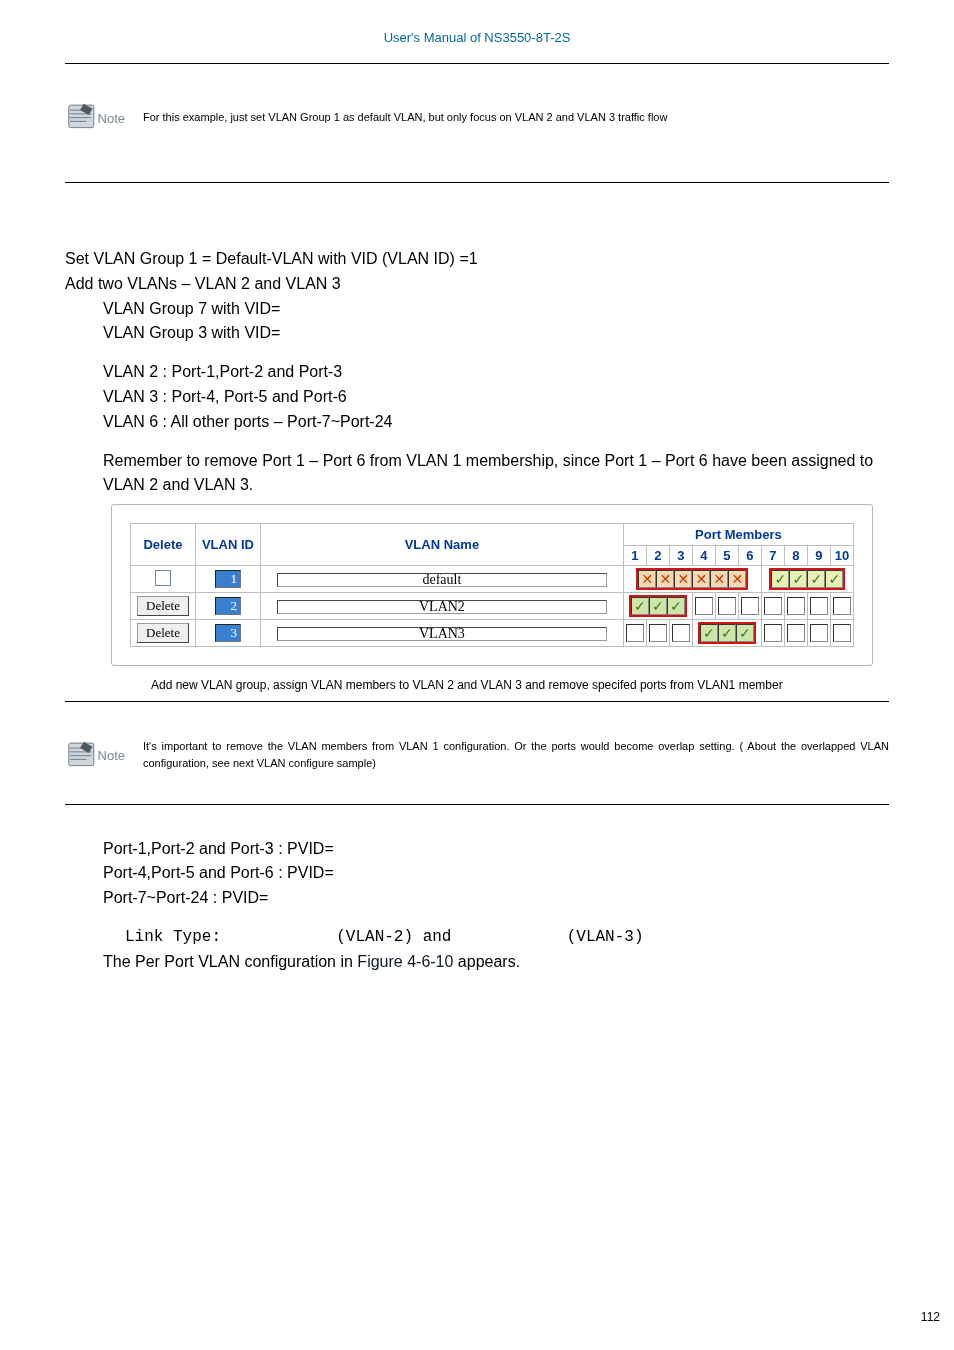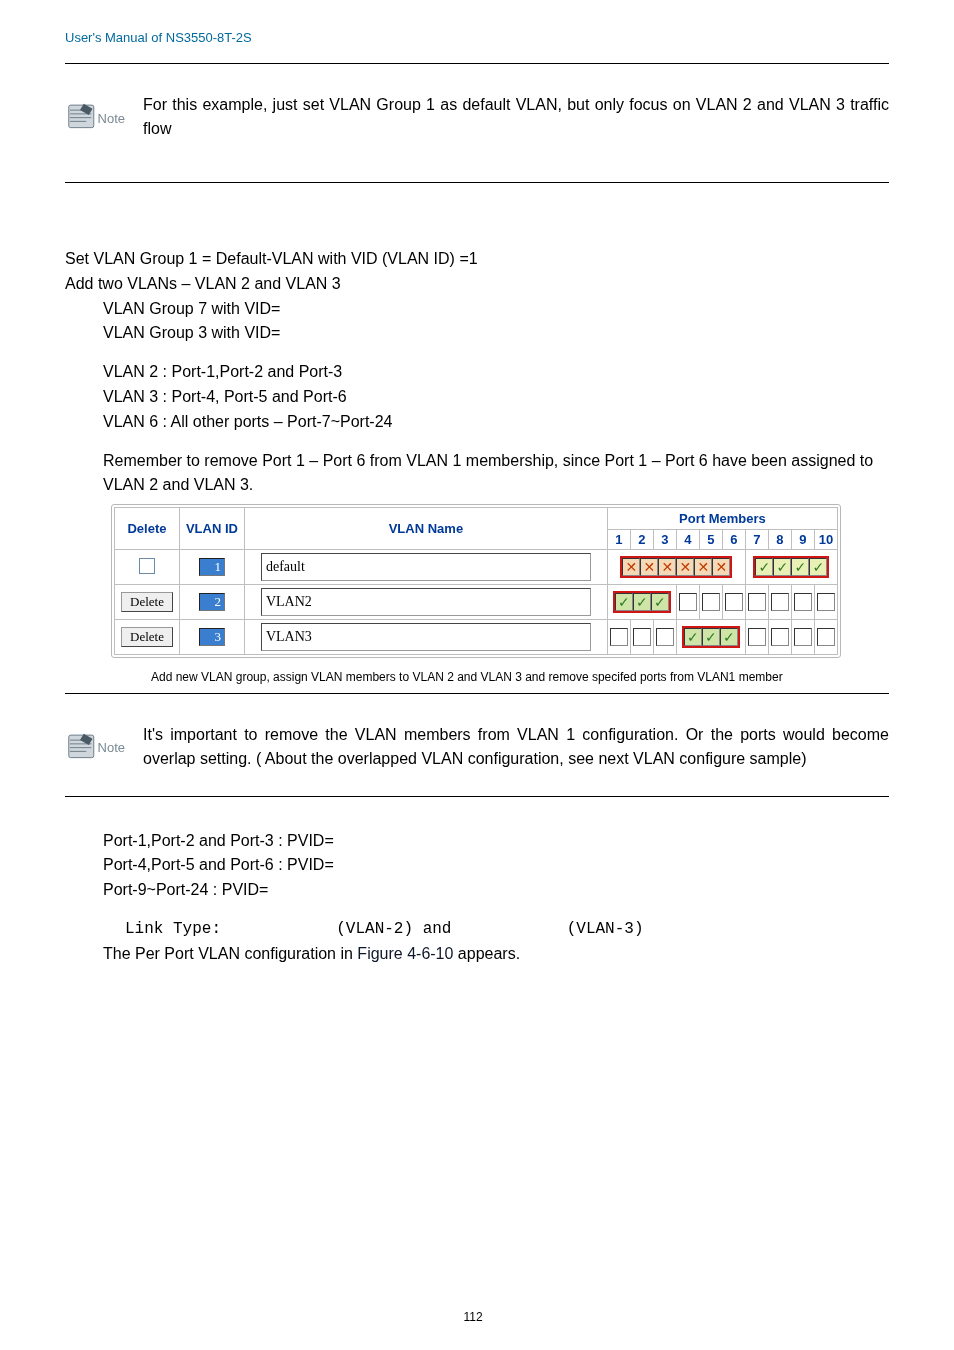--- a/index.html
+++ b/index.html
@@ -11,21 +11,21 @@
     background: #fff;
   }
   .page {
     width: 954px;
     height: 1350px;
     padding: 30px 65px 0 65px;
     box-sizing: border-box;
     position: relative;
   }
   .header-right {
-    text-align: left;
+    text-align: center;
     color: #006a9e;
     font-size: 13px;
     margin-bottom: 18px;
   }
   .hrule {
     border: none;
     border-top: 1.5px solid #000;
     margin: 0 0 18px 0;
   }
   .note-block {
@@ -43,39 +43,39 @@
     align-items: center;
     justify-content: flex-end;
   }
   .note-icon svg { display:block; }
   .note-label {
     color: #7a8a95;
     font-size: 13px;
     margin-top: 2px;
   }
   .note-text {
-    font-size: 16px;
+    font-size: 11px;
     line-height: 1.5;
     text-align: justify;
   }
   .section-body {
     font-size: 16px;
     line-height: 1.55;
   }
   .indent1 { margin-left: 38px; }
   .indent2 { margin-left: 60px; font-family: Liberation Mono, monospace; }
   .gap { height: 14px; }
   .gap-big { height: 46px; }
   .figure-wrap {
     margin: 6px 0 4px 46px;
   }
   .vlan-table-outer {
     border: 1px solid #b8b8b8;
     border-radius: 3px;
-    padding: 2px;
+    padding: 18px;
     display: inline-block;
     background: #fff;
   }
   table.vlan {
     border-collapse: collapse;
     font-size: 13px;
   }
   table.vlan th, table.vlan td {
     border: 1px solid #bfbfbf;
     padding: 3px 6px;
@@ -99,23 +99,23 @@
     color: #fff;
     border: 1px inset #777;
     text-align: right;
     font-family: "Times New Roman", serif;
     font-size: 13px;
     padding-right: 3px;
     box-sizing: border-box;
   }
   .vlan-name-input {
     width: 330px;
-    height: 28px;
+    height: 14px;
     border: 1px inset #9a9a9a;
-    text-align: left;
+    text-align: center;
     font-family: "Times New Roman", serif;
     font-size: 14px;
     padding: 0 4px;
     box-sizing: border-box;
     background: #fff;
   }
   .delete-btn {
     font-family: "Times New Roman", serif;
     font-size: 13px;
     padding: 1px 8px;
@@ -147,22 +147,22 @@
   .caption {
     font-size: 12px;
     margin: 8px 0 6px 86px;
     line-height: 1.45;
   }
   .link-blue { color: #0f172a; }
   .page-num {
     position: absolute;
     bottom: 26px;
     left: 0;
-    right: 8px;
-    text-align: center;
+    right: 14px;
+    text-align: right;
     font-size: 12px;
   }
   .del-top-chk {
     width:14px; height:14px; border:1px solid #6a8aa5; background:#fff; display:inline-block;
   }
 </style>
 </head>
 <body>
 
 <div class="page">
@@ -292,21 +292,21 @@
     </div>
     <div class="note-text">It's important to remove the VLAN members from VLAN 1 configuration. Or the ports would become overlap setting. ( About the overlapped VLAN configuration, see next VLAN configure sample)</div>
   </div>
   <hr class="hrule">
 
   <div class="gap"></div>
 
   <div class="section-body">
     <div class="indent1">Port-1,Port-2 and Port-3 : PVID=</div>
     <div class="indent1">Port-4,Port-5 and Port-6 : PVID=</div>
-    <div class="indent1">Port-9~Port-24 : PVID=</div>
+    <div class="indent1">Port-7~Port-24 : PVID=</div>
     <div class="gap"></div>
     <div class="indent2" style="white-space:pre">Link Type:            (VLAN-2) and            (VLAN-3)</div>
     <div class="indent1">
       <span>The Per Port VLAN configuration in </span><span class="link-blue">Figure 4-6-10</span><span> appears.</span>
     </div>
   </div>
 
   <div class="page-num">112</div>
 </div>
 

